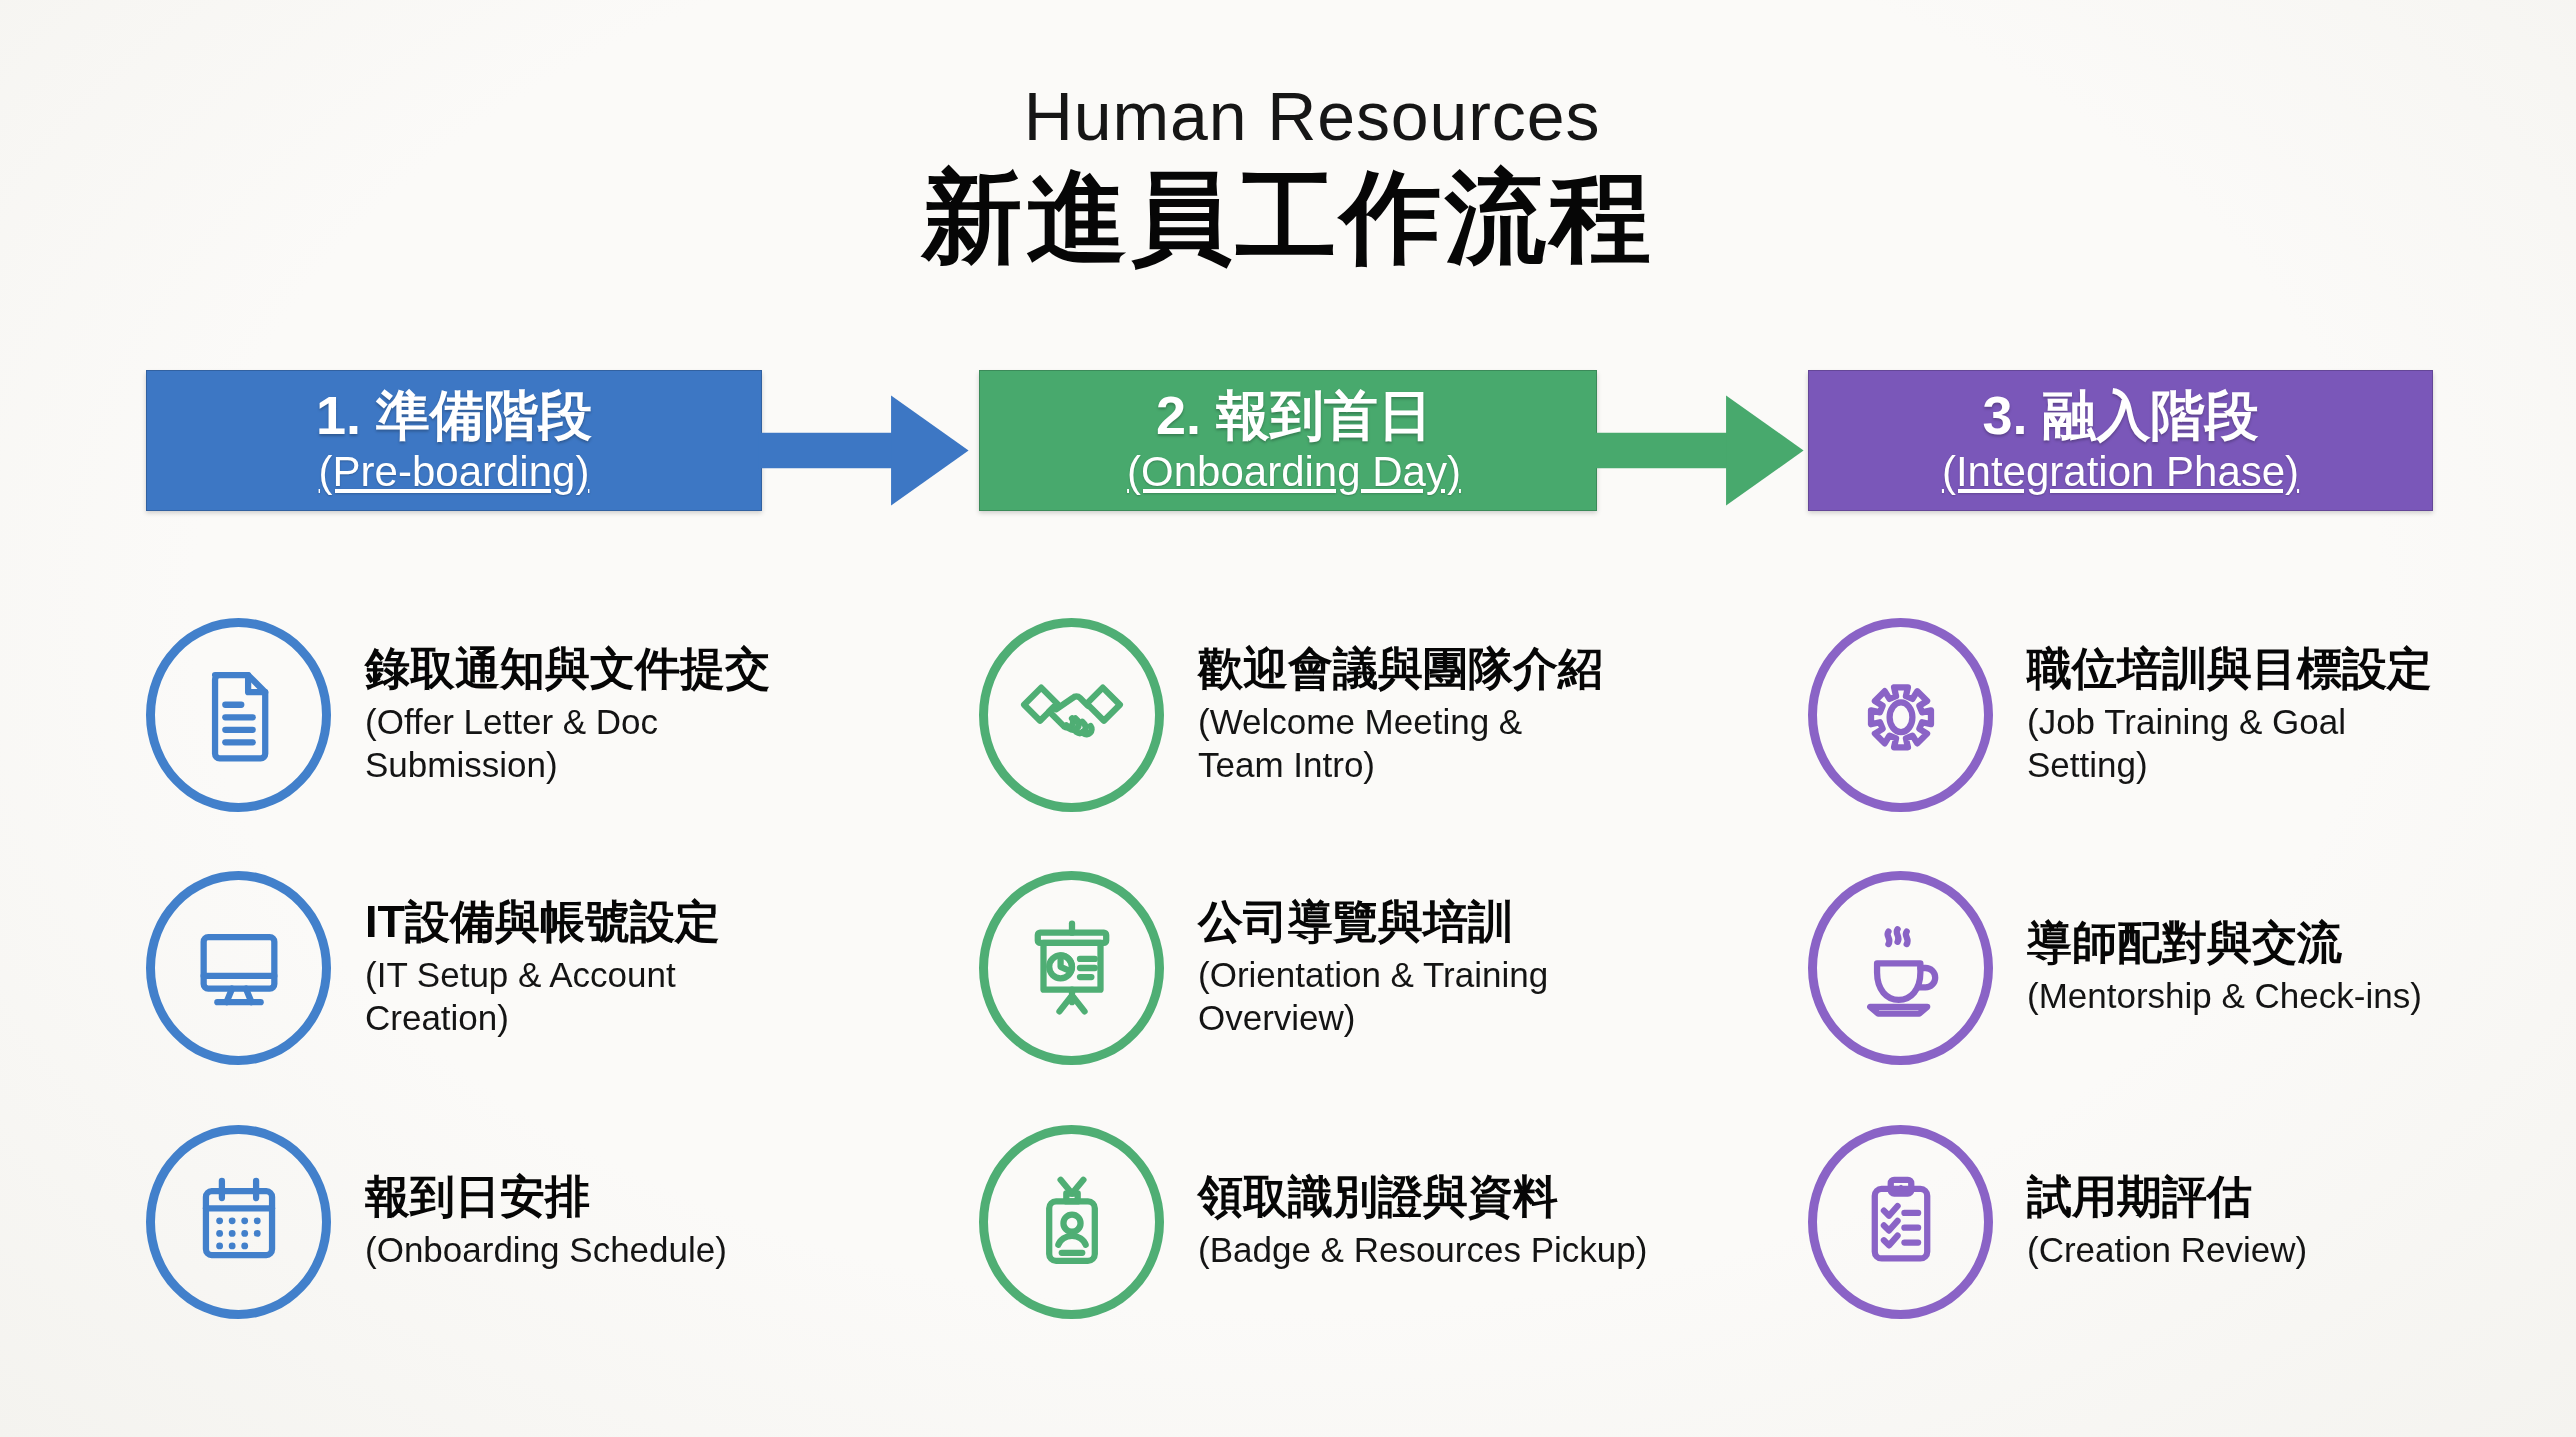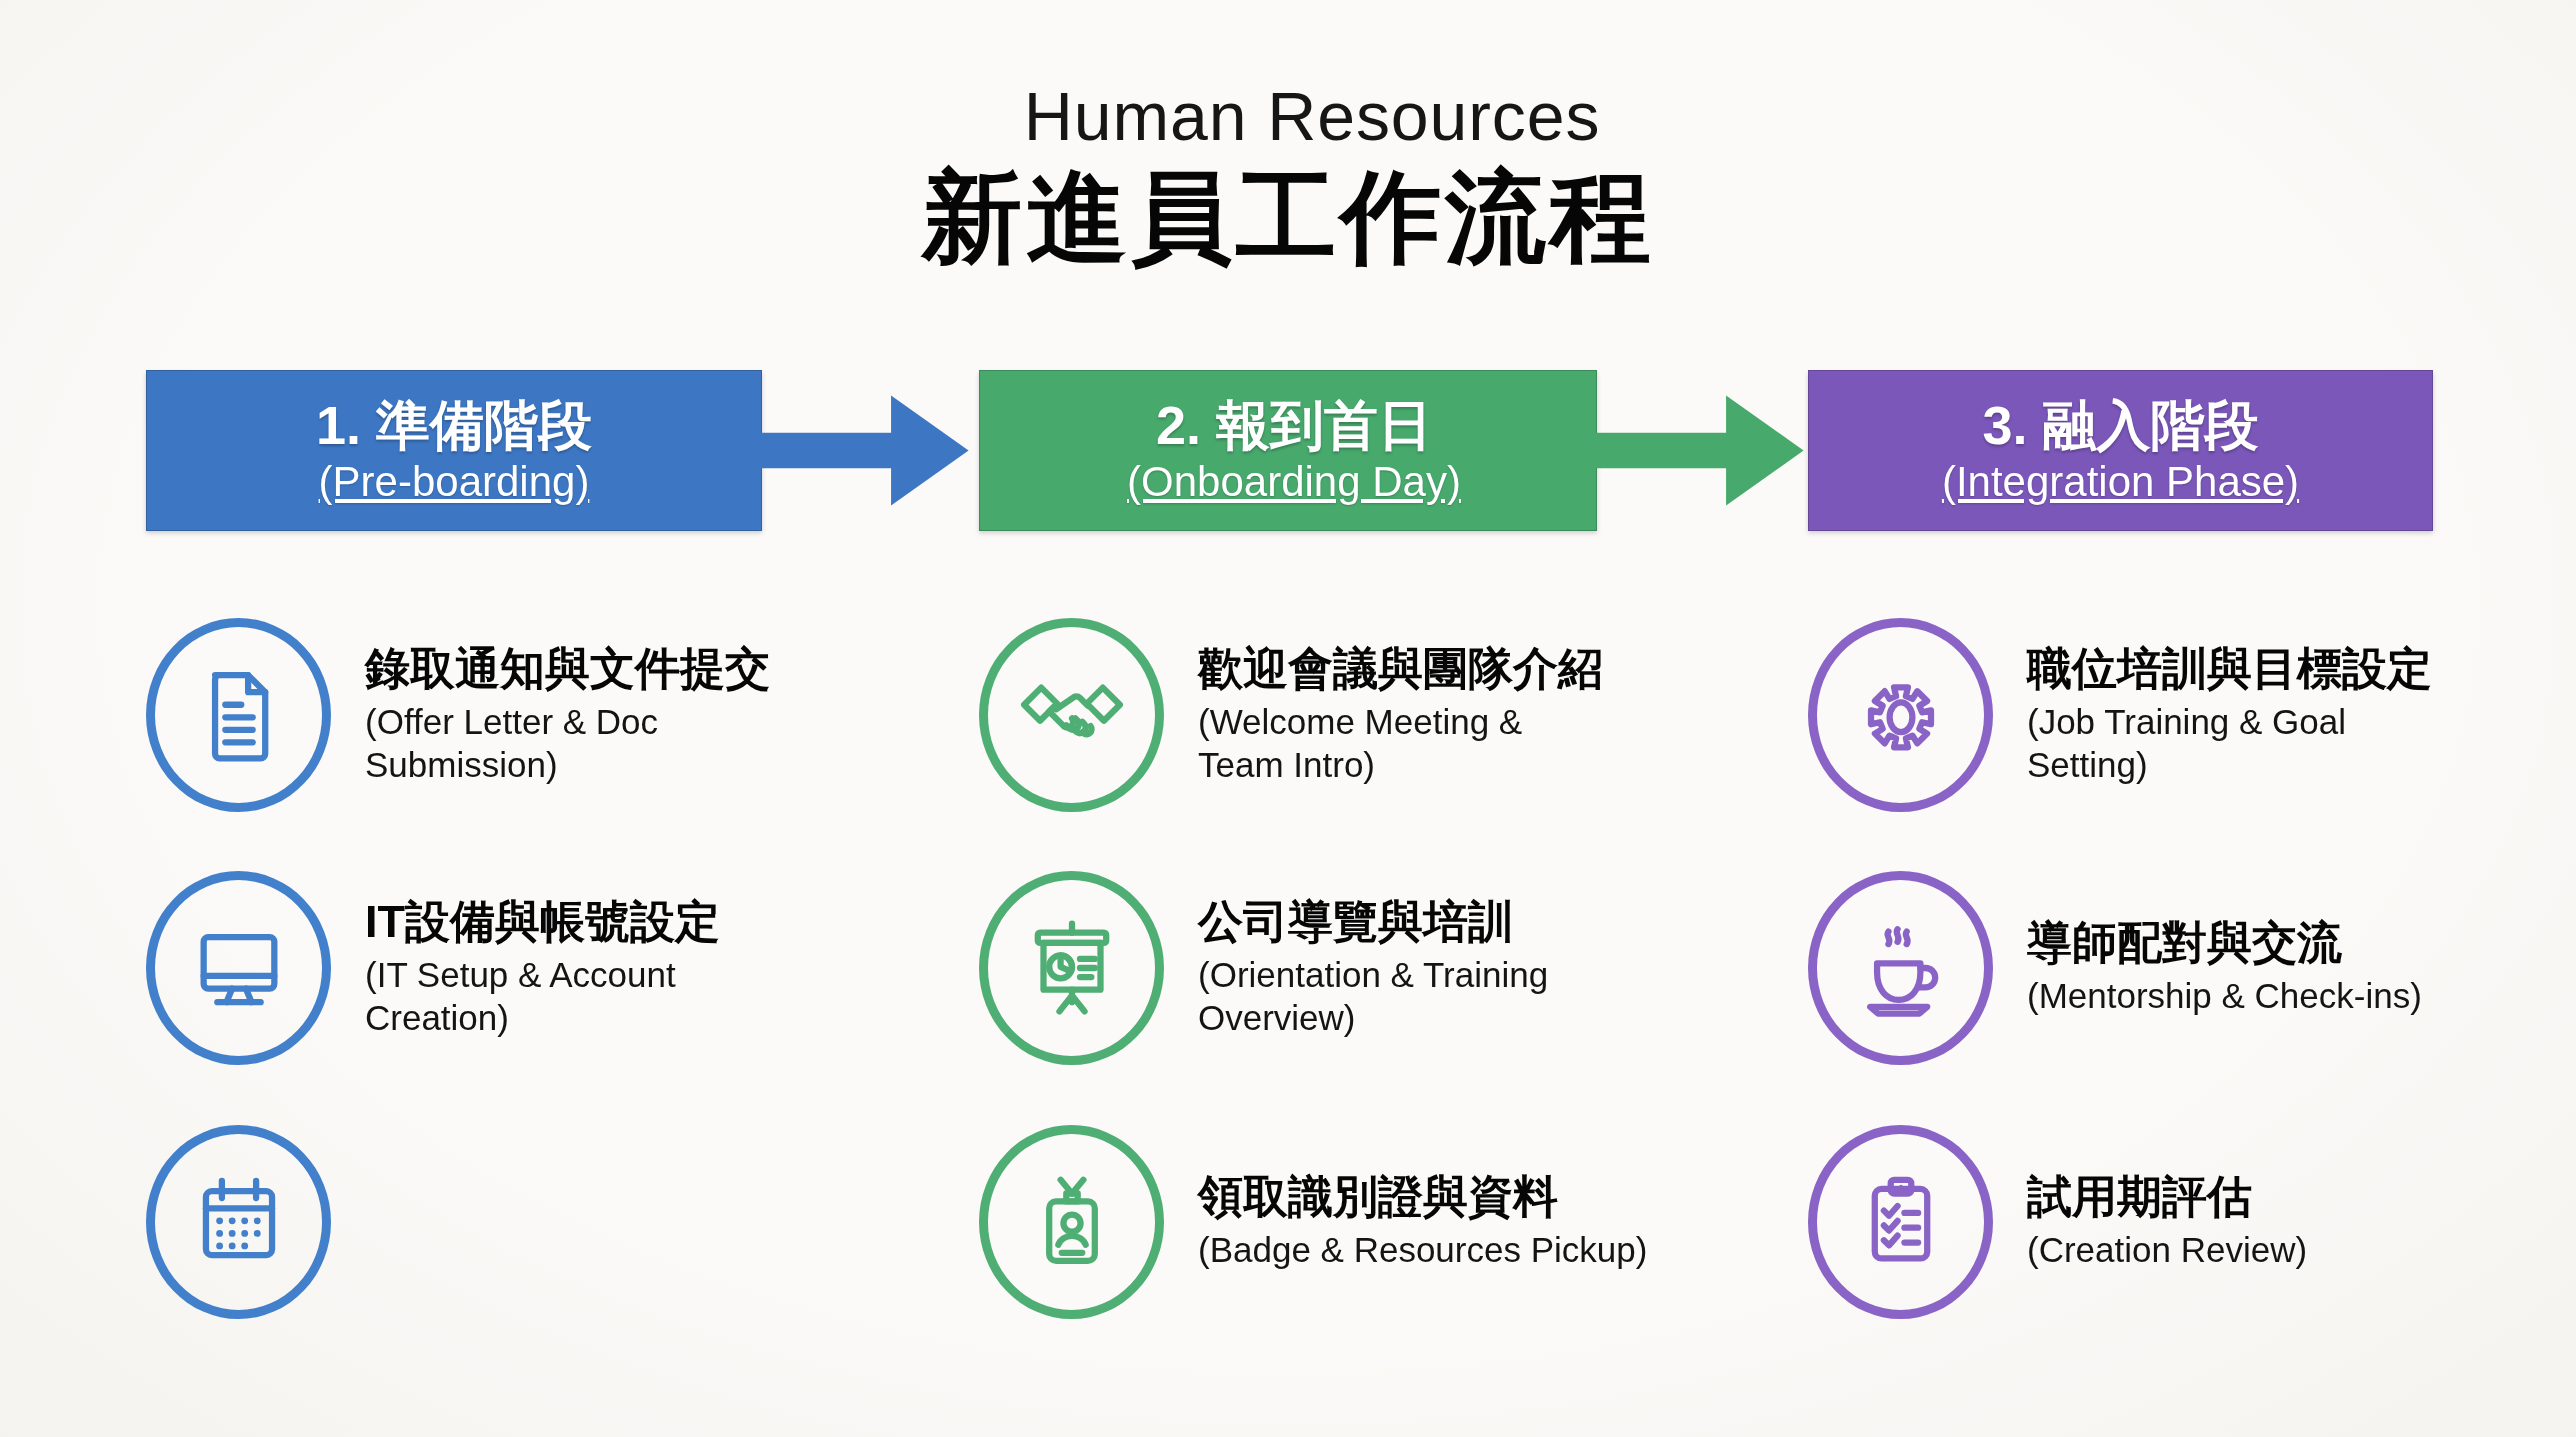--- a/index.html
+++ b/index.html
@@ -16,21 +16,21 @@
   
   .header{position:absolute;top:79px;left:0;width:100%;text-align:center;}
   .main-title{
     font-size:68px;font-weight:500;color:#161616;letter-spacing:0.9px;line-height:1.1;margin:0;padding-left:48px;
   }
   .sub-title{
     font-size:101px;font-weight:700;color:#060606;letter-spacing:3.7px;line-height:1.15;margin:5.6px 0 0 0;
   }
   
   .phase-box{
-    position:absolute;top:370px;height:161px;
+    position:absolute;top:370px;height:141px;
     display:flex;flex-direction:column;justify-content:center;align-items:center;gap:5.6px;
     border:0.9px solid rgba(0,0,0,0.18);
     box-shadow:0 2.8px 4.7px rgba(0,0,0,0.18);
     box-sizing:border-box;
   }
   .phase-box.p1{left:146px;width:616px;background:var(--p1);}
   .phase-box.p2{left:979px;width:618px;background:var(--p2);padding-left:12px;}
   .phase-box.p3{left:1808px;width:625px;background:var(--p3);}
   .phase-title{
     font-size:54px;font-weight:700;color:#ffffff;line-height:1.05;
@@ -160,20 +160,24 @@
           <circle cx="33" cy="60" r="3"></circle>
             <circle cx="44" cy="60" r="3"></circle>
             <circle cx="55" cy="60" r="3"></circle>
             <circle cx="66" cy="60" r="3"></circle>
           <circle cx="33" cy="71" r="3"></circle>
             <circle cx="44" cy="71" r="3"></circle>
             <circle cx="55" cy="71" r="3"></circle>
         </g>
       </svg>
     </div>
+    <div class="item-text">
+      <div class="item-title">報到日安排</div>
+      <div class="item-sub">(Onboarding Schedule)</div>
+    </div>
   </div>
 
   <div class="item col2 row1">
     <div class="icon-circle c2">
       <svg viewBox="0 0 100 100" class="ic" stroke-width="5">
         <path d="M8 41 L23 26 L37 40 L22 55 Z"></path>
         <path d="M92 41 L77 26 L63 40 L78 55 Z"></path>
         <path d="M64 42 L57 35 a4.5 4.5 0 0 0 -6.3 0 L36 45"></path>
         <path d="M34 43 L30 47 L43 60 a5 5 0 0 0 7 -7"></path>
         <path d="M45 59 l3 3 a5 5 0 0 0 7 -7 l-2 -2"></path>

